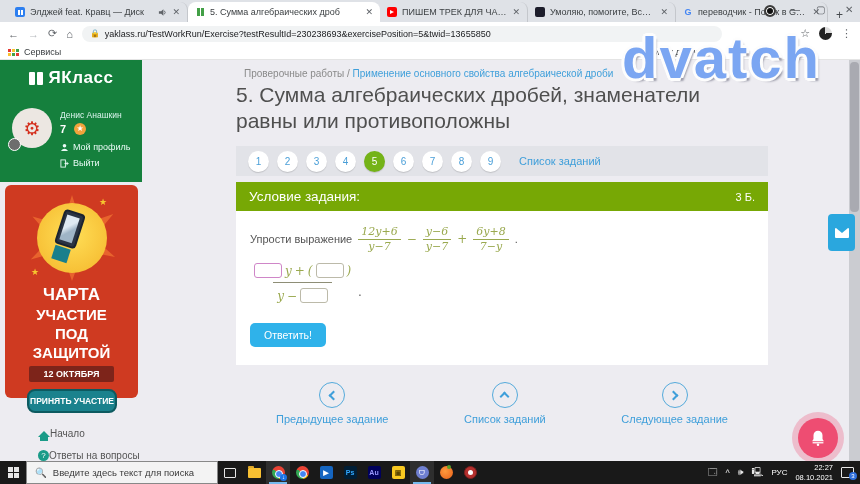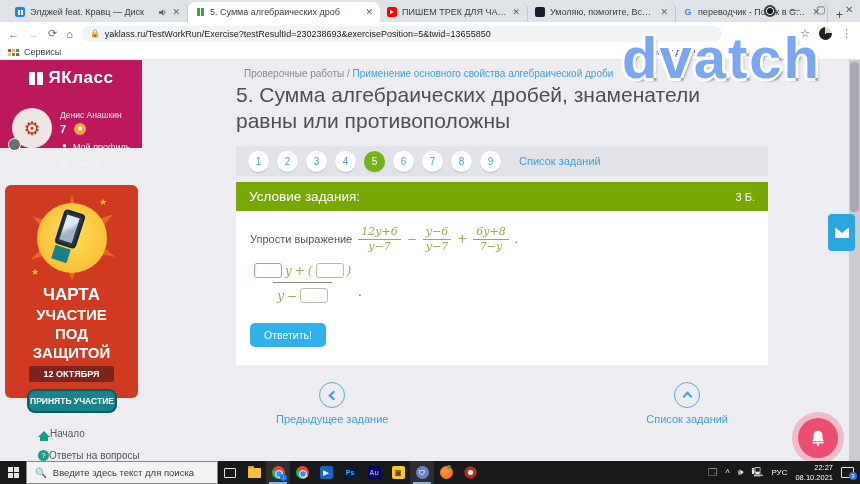--- a/index.html
+++ b/index.html
@@ -37,21 +37,21 @@
 
   
   .watermark { left:622px; top:24px; font-size:58px; font-weight:bold; letter-spacing:2px; color:#7ba6f2;
     text-shadow:-3px 0 0 #fdfdfd, 3px 0 0 #fdfdfd, 0 -3px 0 #fdfdfd, 0 3px 0 #fdfdfd,
                 -2px -2px 0 #fdfdfd, 2px -2px 0 #fdfdfd, -2px 2px 0 #fdfdfd, 3px 3px 2px #9a9aa8;
     z-index:60; }
 
   
   .page { left:0; top:60px; width:860px; height:401px; background:#edecf1; overflow:hidden; }
 
-  .sb-teal { left:0; top:0; width:142px; height:88px; background:#be185d; color:#fff; }
+  .sb-teal { left:0; top:0; width:142px; height:122px; background:#15803d; color:#fff; }
   .logo-row { left:0; top:8px; width:142px; text-align:center; font-size:17px; font-weight:bold; letter-spacing:0.5px; }
   .logo-books { display:inline-block; vertical-align:-2px; margin-right:4px; }
   .logo-books i { display:inline-block; width:6px; height:13px; background:#fff; margin-right:2px; border-radius:1px; }
   .u-avatar { left:12px; top:48px; width:40px; height:40px; border-radius:50%; background:#ece7e2; display:flex; align-items:center; justify-content:center; color:#d42e1c; font-size:19px; }
   .u-badge { left:8px; top:78px; width:13px; height:13px; border-radius:50%; background:#6d6d6d; border:1px solid #fff; }
   .u-name { left:60px; top:50px; font-size:8.5px; color:#d9f2ec; }
   .u-points { left:60px; top:63px; font-size:11px; color:#fff; font-weight:bold; }
   .star-badge { left:74px; top:63px; width:12px; height:12px; border-radius:50%; background:#f2a33c; color:#fff; font-size:8px; text-align:center; line-height:12px; }
   .u-link { left:60px; font-size:9px; color:#eafaf6; display:flex; align-items:center; gap:4px; }
 
@@ -351,20 +351,26 @@
           <span class="chev left"></span>
         </span>
       <span class="bn-label">Предыдущее задание</span>
     </div>
     <div class="bn-item">
       <span class="bn-circ">
           <span class="chev up"></span>
         </span>
       <span class="bn-label">Список заданий</span>
     </div>
+    <div class="bn-item">
+      <span class="bn-circ">
+          <span class="chev right"></span>
+        </span>
+      <span class="bn-label">Следующее задание</span>
+    </div>
   </div>
 
   <div class="abs scrollbar"></div>
   <div class="abs scrollthumb"></div>
   <div class="abs envtab">
     <span class="env"></span>
   </div>
   <div class="abs bellwrap">
     <div class="bellbtn">
       <svg width="18" height="18" viewBox="0 0 20 20">

